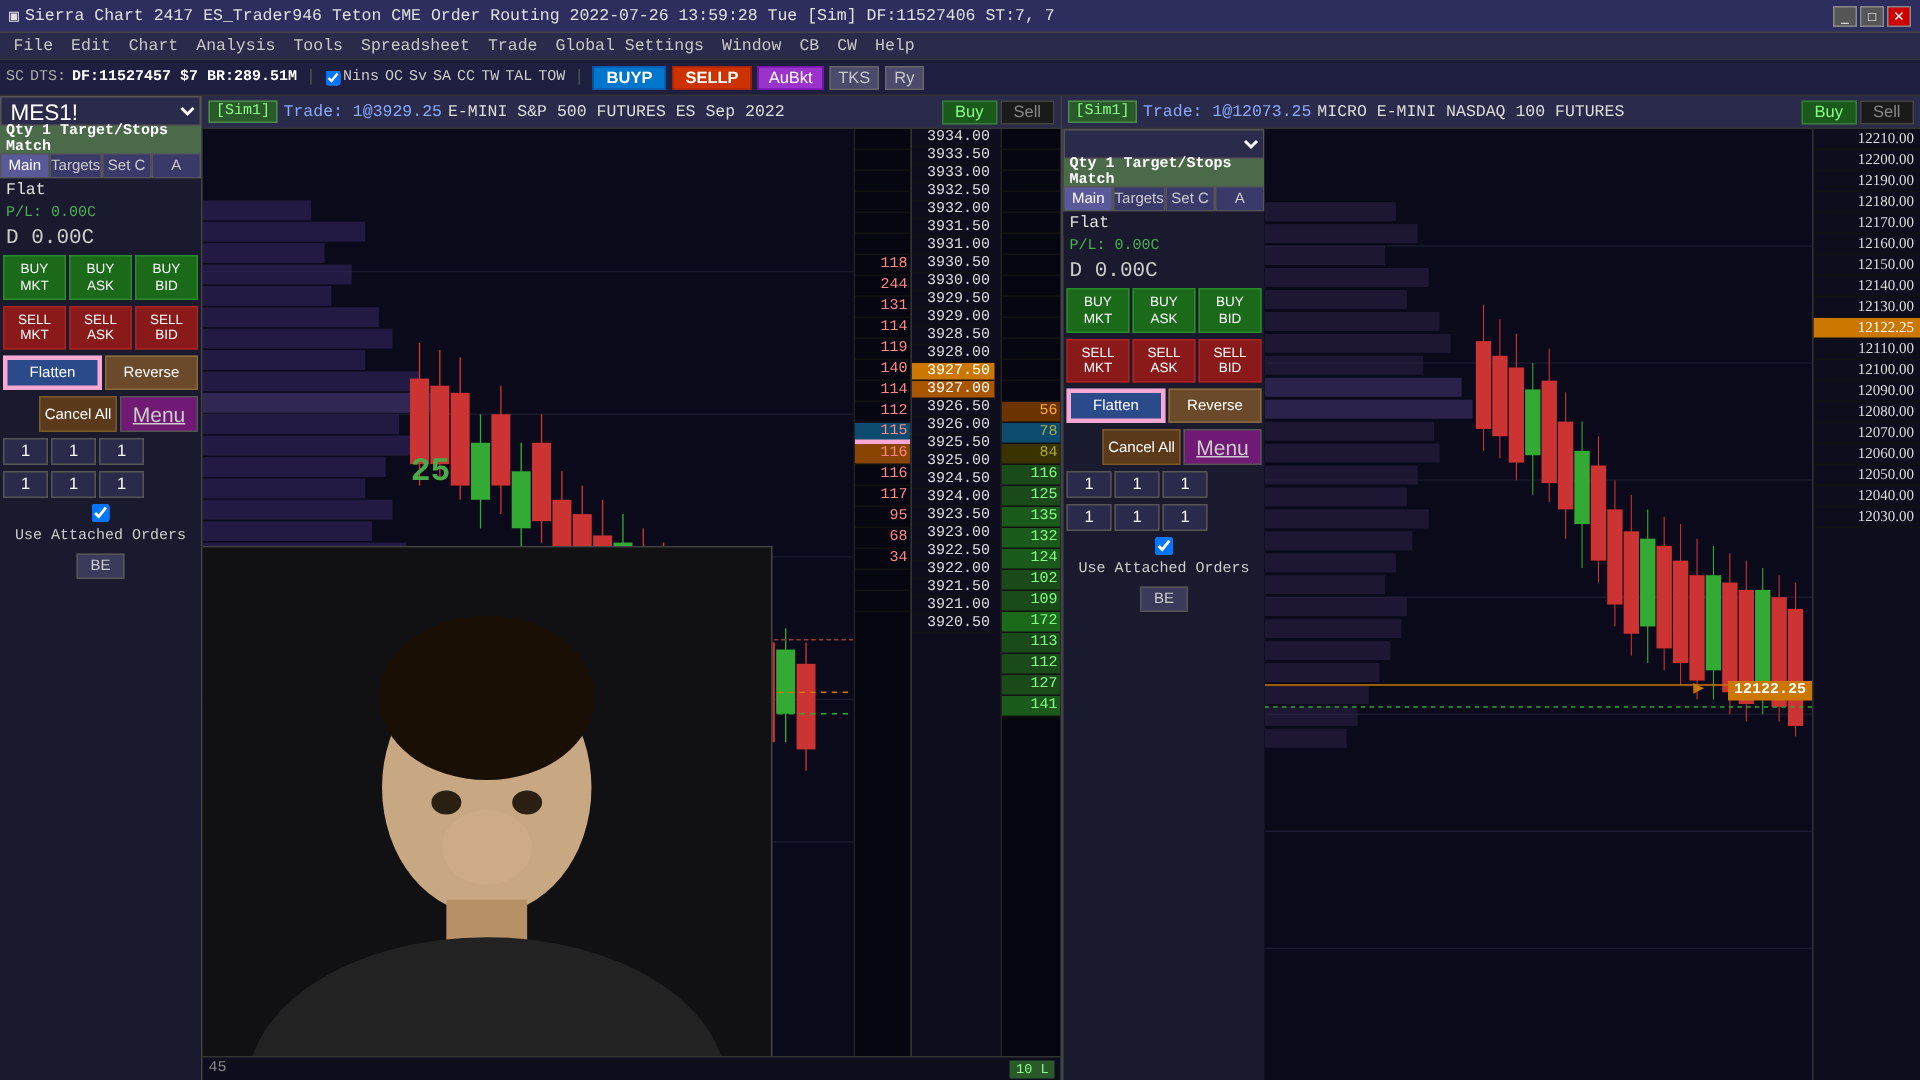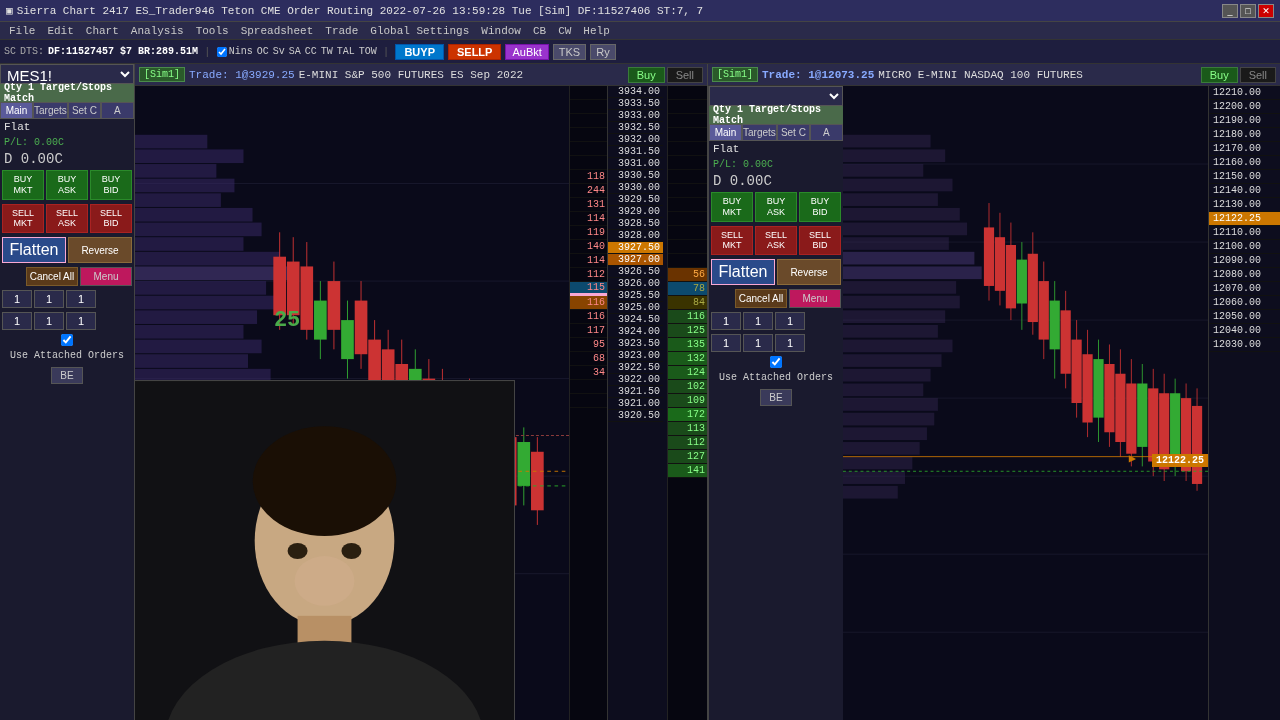--- a/index.html
+++ b/index.html
@@ -41,40 +41,40 @@
     .flat-label { background: #1a1a2e; color: #e0e0e0; padding: 2px 4px; font-size: 11px; }
     .pl-label { color: #4CAF50; padding: 2px 4px; font-size: 10px; }
     .d-label { color: #ccc; padding: 1px 4px; font-size: 14px; font-family: Liberation Mono, monospace; }
     .order-btn-row { display: flex; gap: 2px; padding: 2px 2px; }
     .btn-buy-mkt { background: #1a6a1a; color: #fff; border: 1px solid #2a8a2a; flex: 1; font-size: 9px; padding: 3px 1px; cursor: pointer; text-align: center; line-height: 1.2; }
     .btn-buy-ask { background: #1a6a1a; color: #fff; border: 1px solid #2a8a2a; flex: 1; font-size: 9px; padding: 3px 1px; cursor: pointer; text-align: center; line-height: 1.2; }
     .btn-buy-bid { background: #1a6a1a; color: #fff; border: 1px solid #2a8a2a; flex: 1; font-size: 9px; padding: 3px 1px; cursor: pointer; text-align: center; line-height: 1.2; }
     .btn-sell-mkt { background: #8a1a1a; color: #fff; border: 1px solid #aa2222; flex: 1; font-size: 9px; padding: 3px 1px; cursor: pointer; text-align: center; line-height: 1.2; }
     .btn-sell-ask { background: #8a1a1a; color: #fff; border: 1px solid #aa2222; flex: 1; font-size: 9px; padding: 3px 1px; cursor: pointer; text-align: center; line-height: 1.2; }
     .btn-sell-bid { background: #8a1a1a; color: #fff; border: 1px solid #aa2222; flex: 1; font-size: 9px; padding: 3px 1px; cursor: pointer; text-align: center; line-height: 1.2; }
-    .btn-flatten { background: #2a4a8a; color: #fff; border: 1px solid #f9a8d4; flex: 1; font-size: 16px; padding: 3px 2px; cursor: pointer; }
+    .btn-flatten { background: #2a4a8a; color: #fff; border: 3px solid #f9a8d4; flex: 1; font-size: 10px; padding: 3px 2px; cursor: pointer; }
     .btn-reverse { background: #6a4a2a; color: #fff; border: 1px solid #8a6a3a; flex: 1; font-size: 10px; padding: 3px 2px; cursor: pointer; }
     .btn-cancel-all { background: #5a3a1a; color: #fff; border: 1px solid #7a5a2a; flex: 1; font-size: 10px; padding: 3px 2px; cursor: pointer; margin-left: 24px; }
-    .btn-menu { background: #be185d; color: #ccc; border: 1px solid #555; flex: 1; font-size: 10px; padding: 3px 2px; cursor: pointer; }
+    .btn-menu { background: #701a75; color: #ccc; border: 1px solid #555; flex: 1; font-size: 14px; padding: 3px 2px; cursor: pointer; text-decoration: underline; }
     .qty-input-row { display: flex; gap: 2px; padding: 2px; }
     .qty-input { background: #2a2a4a; color: #fff; border: 1px solid #555; width: 30px; text-align: center; font-size: 11px; height: 18px; }
     .attach-orders-row { display: flex; align-items: center; gap: 4px; padding: 2px 4px; flex-direction: column; }
     .attach-checkbox { width: 12px; height: 12px; }
     .attach-label { font-size: 10px; color: #ccc; }
     .be-btn { background: #3a3a5a; color: #ccc; border: 1px solid #555; padding: 2px 8px; font-size: 10px; cursor: pointer; margin: 2px auto; display: block; }
     
     
     .chart-area { flex: 1; display: flex; flex-direction: column; overflow: hidden; }
     .sim-badge { background: #2a5a2a; color: #8f8; border: 1px solid #4a8a4a; padding: 1px 4px; font-size: 10px; }
     .chart-title { color: #ddd; font-size: 11px; }
     .buy-sell-tabs { display: flex; gap: 2px; margin-left: auto; }
     .tab-buy { background: #1a5a1a; color: #8f8; border: 1px solid #3a7a3a; padding: 1px 8px; font-size: 11px; cursor: pointer; }
     .tab-sell { background: #1a1a1a; color: #888; border: 1px solid #444; padding: 1px 8px; font-size: 11px; cursor: pointer; }
     .price-cell { color: #ddd; font-size: 10px; text-align: right; padding-right: 3px; width: 55px; border-bottom: 1px solid #111; }
-    .price-axis-cell { color: #ddd; font-size: 10px; text-align: right; padding-right: 19px; height: 14px; border-bottom: 1px solid #111; display: flex; align-items: center; justify-content: flex-end; }
+    .price-axis-cell { color: #ddd; font-size: 10px; text-align: right; padding-right: 4px; height: 14px; border-bottom: 1px solid #111; display: flex; align-items: center; justify-content: flex-end; font-family: Liberation Serif, serif; }
     
     
     .webcam-overlay { position: absolute; bottom: 0; left: 0; width: 380px; height: 340px; background: #111; z-index: 10; border-top: 1px solid #444; border-right: 1px solid #444; }
     .webcam-person { width: 100%; height: 100%; background: linear-gradient(180deg, #1a1a1a 0%, #2a2a2a 100%); display: flex; align-items: center; justify-content: center; overflow: hidden; position: relative; }
     
     .separator-v { width: 1px; background: #444; }
     
     
     .order-panel-right { width: 135px; background: #1a1a2e; border-left: 1px solid #444; flex-shrink: 0; display: flex; flex-direction: column; }
     .time-label { color: #888; font-size: 10px; }
@@ -439,32 +439,36 @@
               <div style="height:14px; border-bottom:1px solid #111; display:flex; align-items:center; justify-content:flex-end; padding-right:2px; color:#88ff88; font-size:10px; background:#1a4a1a;">102</div>
               <div style="height:14px; border-bottom:1px solid #111; display:flex; align-items:center; justify-content:flex-end; padding-right:2px; color:#88ff88; font-size:10px; background:#1a4a1a;">109</div>
               <div style="height:14px; border-bottom:1px solid #111; display:flex; align-items:center; justify-content:flex-end; padding-right:2px; color:#88ff88; font-size:10px; background:#1a6a1a;">172</div>
               <div style="height:14px; border-bottom:1px solid #111; display:flex; align-items:center; justify-content:flex-end; padding-right:2px; color:#88ff88; font-size:10px; background:#1a4a1a;">113</div>
               <div style="height:14px; border-bottom:1px solid #111; display:flex; align-items:center; justify-content:flex-end; padding-right:2px; color:#88ff88; font-size:10px; background:#1a4a1a;">112</div>
               <div style="height:14px; border-bottom:1px solid #111; display:flex; align-items:center; justify-content:flex-end; padding-right:2px; color:#88ff88; font-size:10px; background:#1a4a1a;">127</div>
               <div style="height:14px; border-bottom:1px solid #111; display:flex; align-items:center; justify-content:flex-end; padding-right:2px; color:#88ff88; font-size:10px; background:#1a5a1a;">141</div>
             </div>
           </div>
 
+          <div style="height:16px; background:#0d0d1e; border-top:1px solid #333; display:flex; align-items:center; justify-content:space-between; padding:0 4px;">
+            <span class="time-label">45</span>
+            <span style="background:#2a5a2a; color:#8f8; font-size:9px; padding:1px 4px;">10 L</span>
+          </div>
 
         </div>
 
         <div class="separator-v"></div>
 
         <div class="chart-section" style="flex:1; display:flex; flex-direction:column; overflow:hidden;">
 
           <div style="display:flex; flex:1; overflow:hidden; flex-direction:column;">
 
             <div class="chart-section-header">
               <span class="sim-badge">[Sim1]</span>
-              <span style="color:#8af;font-weight:bold;">Trade: 1@12073.25</span>
+              <span style="color:#8af;">Trade: 1@12073.25</span>
               <span class="chart-title">MICRO E-MINI NASDAQ 100 FUTURES</span>
               <div class="buy-sell-tabs" style="margin-left:auto;">
                 <button class="tab-buy">Buy</button>
                 <button class="tab-sell">Sell</button>
               </div>
             </div>
 
             <div style="display:flex; flex:1; overflow:hidden;">
 
               <div class="order-panel-right">

